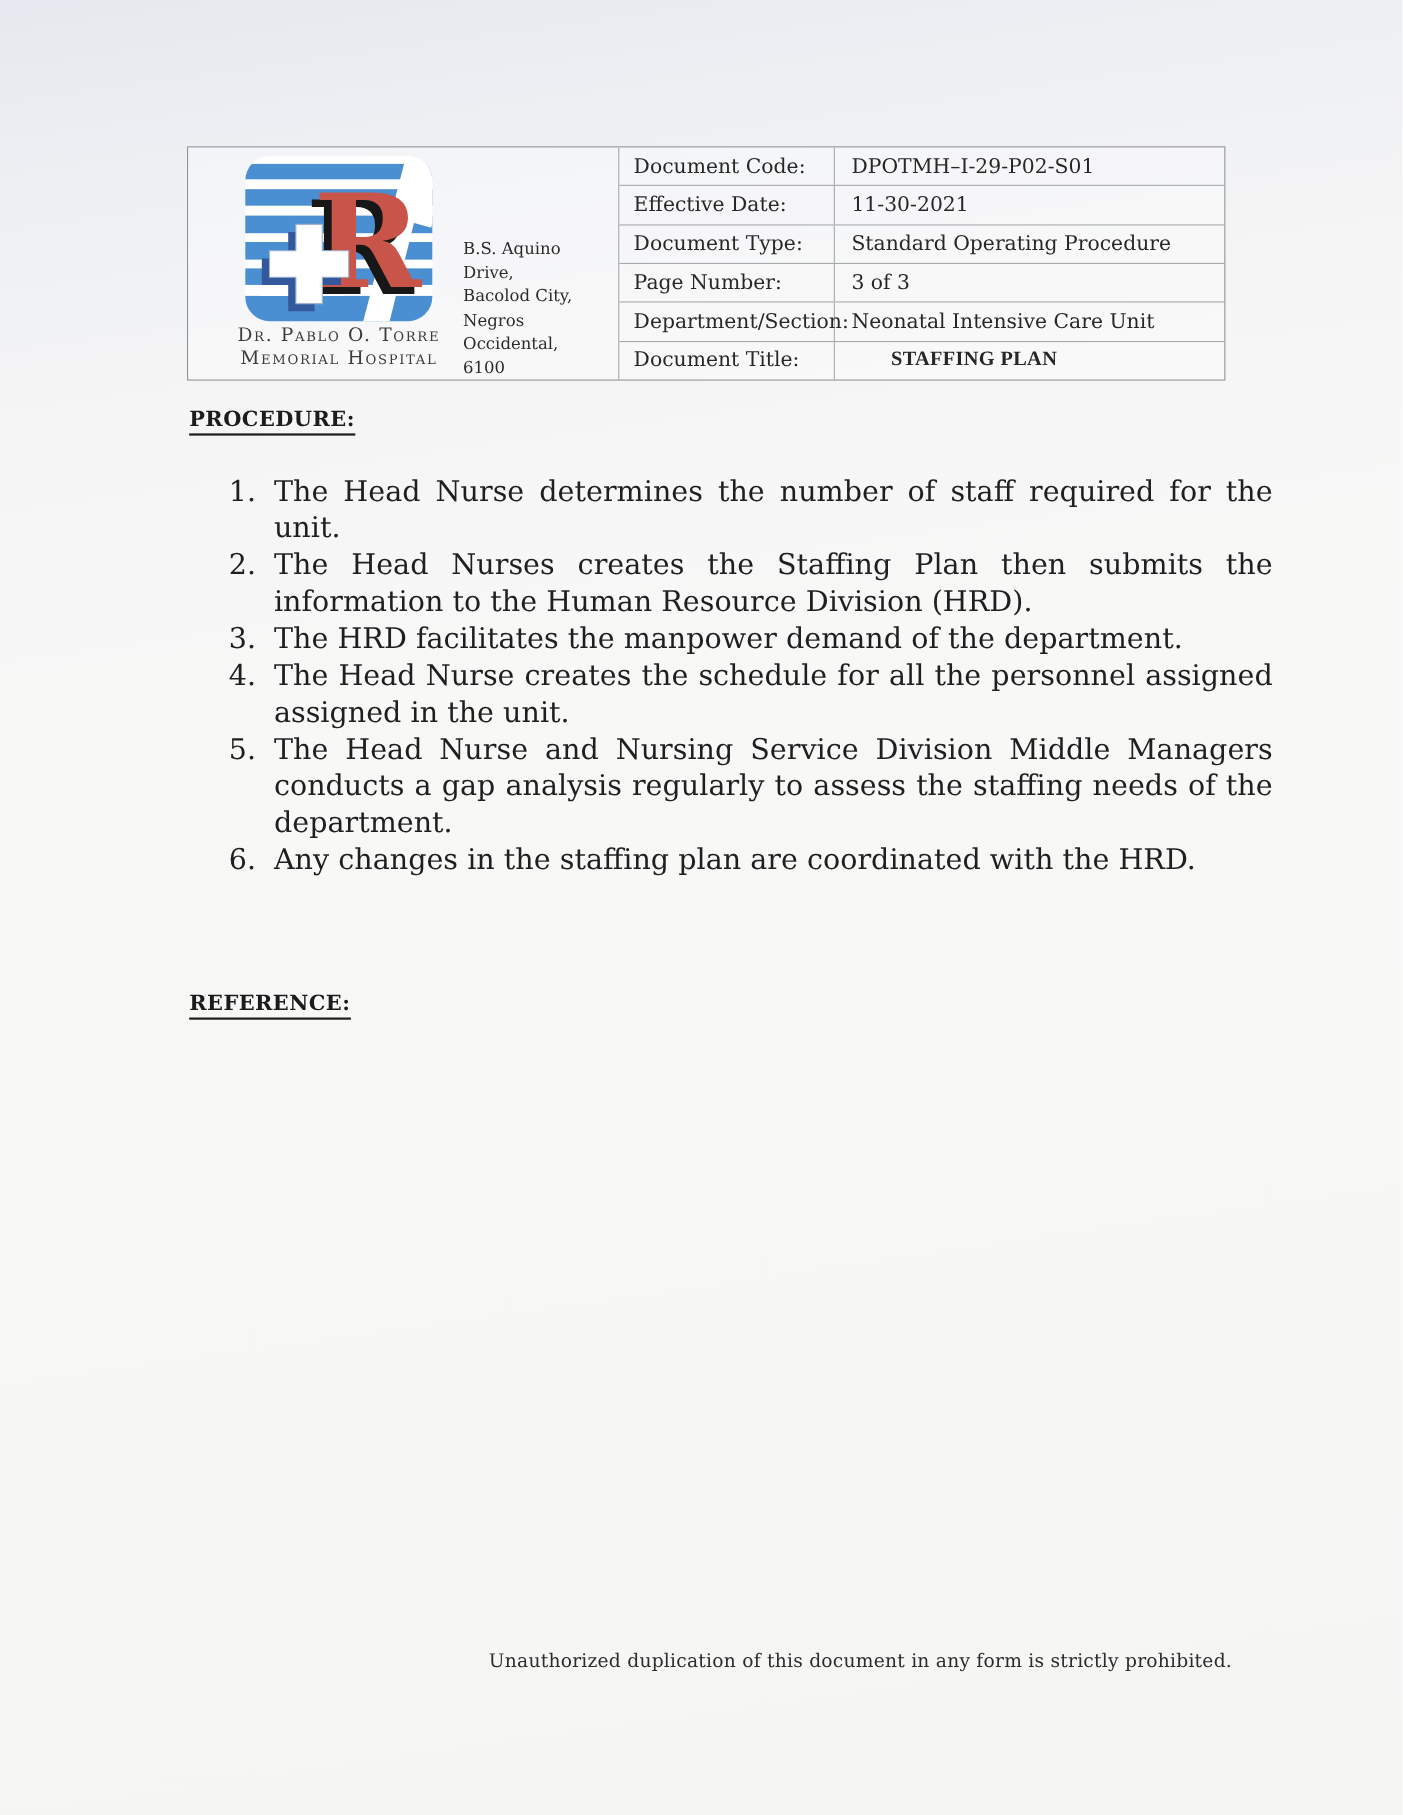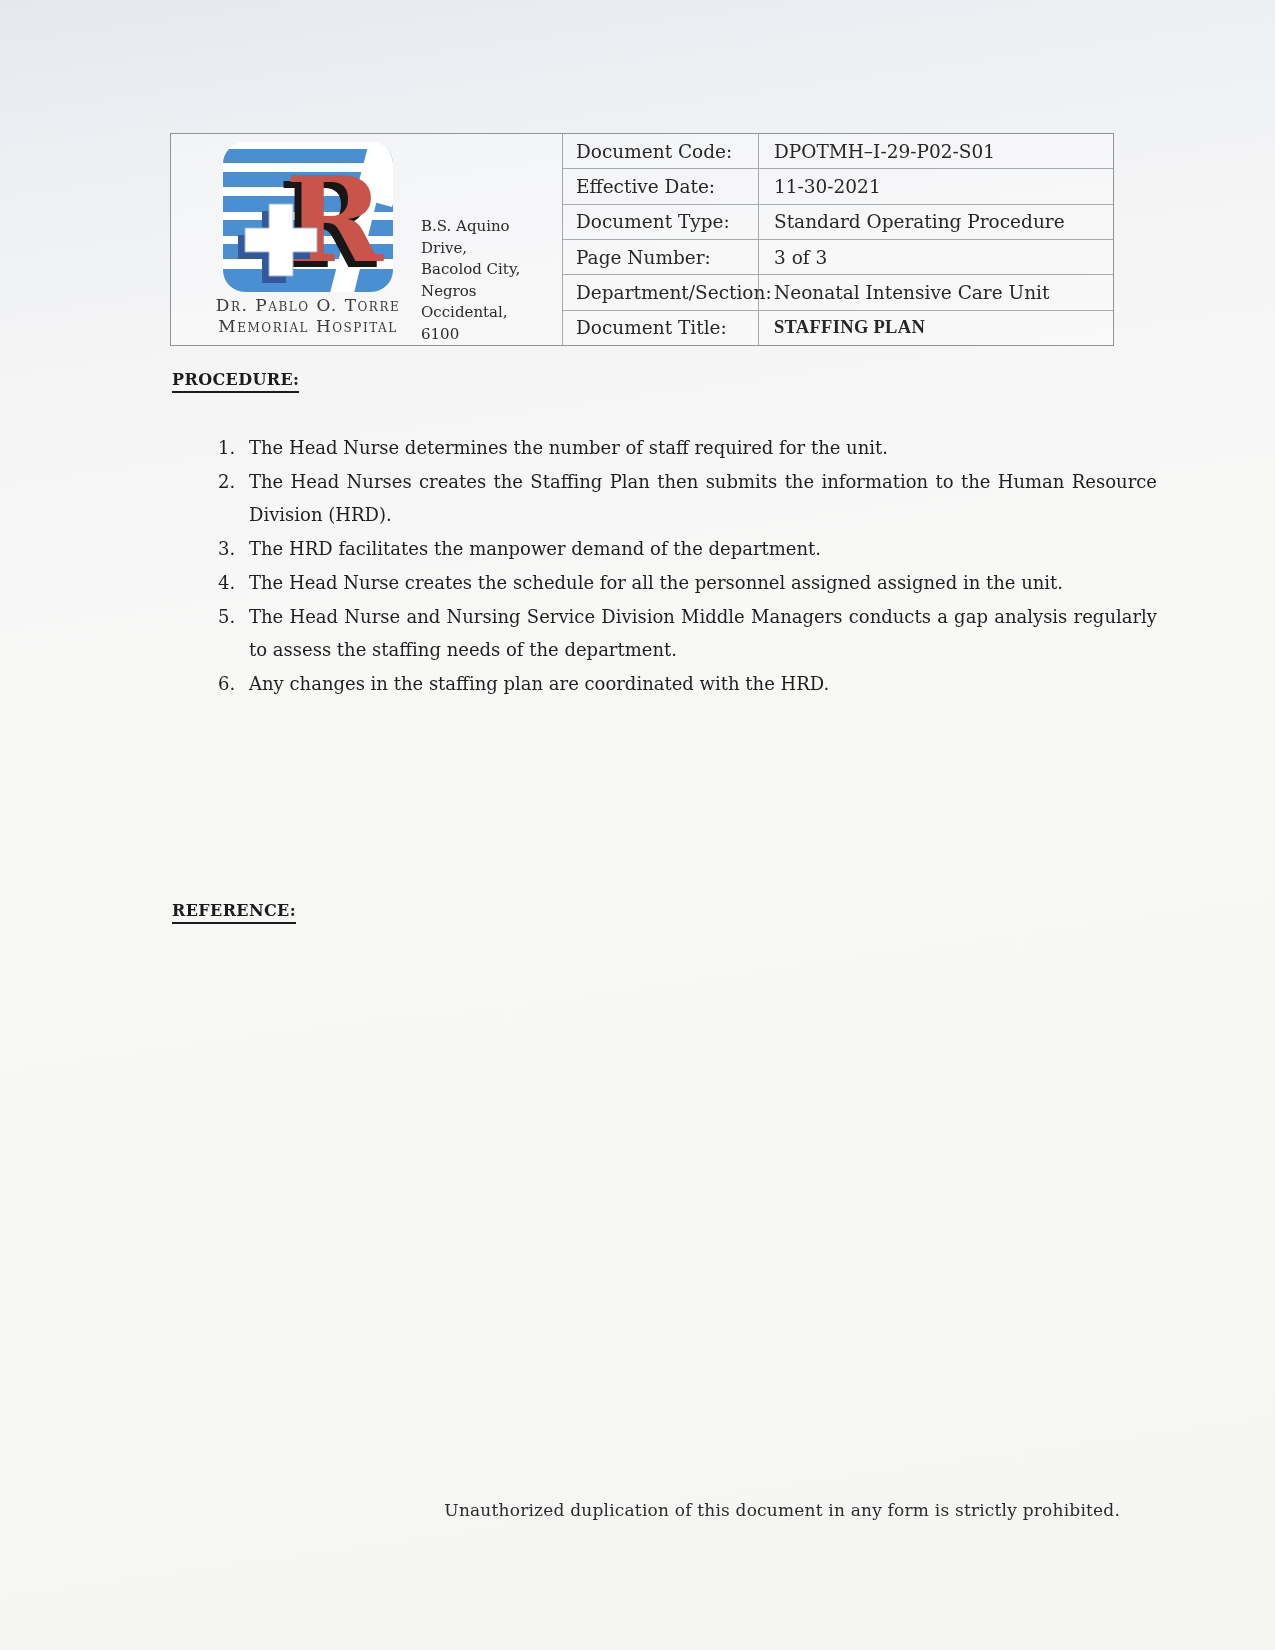--- a/index.html
+++ b/index.html
@@ -28,43 +28,43 @@
     font-size:17px;line-height:21px;color:#3c3c3c;white-space:nowrap;
   }
   .hosp-name span{display:block;}
   .address{
     flex:1;font-size:15px;line-height:21.5px;color:#2a2a2a;
     margin-top:82px;padding-right:10px;
   }
   .address span{display:block;}
   .kv{flex:1;display:flex;flex-direction:column;}
   .kv .row{flex:1;display:flex;border-bottom:1px solid #a6a9ae;}
-  .kv .row:last-child{border-bottom:none;}
+  .kv .row:last-child{border-bottom:none;gap:36px;}
   .kv .k{
     width:196px;box-sizing:border-box;border-right:1px solid #a6a9ae;
     padding-left:13px;display:flex;align-items:center;font-size:18.5px;color:#272727;
   }
   .kv .v{
     flex:1;padding-left:15px;display:flex;align-items:center;
     font-size:18.5px;color:#272727;
   }
   .kv .row.title-row .v{font-weight:bold;letter-spacing:0.3px;font-family:Liberation Serif, serif;}
 
   
   .sec-heading{
-    position:absolute;left:172px;font-weight:bold;font-size:16px;color:#1c1c1c;
+    position:absolute;left:172px;font-weight:bold;font-size:19px;color:#1c1c1c;
     letter-spacing:0.4px;
   }
   .sec-heading span{border-bottom:2.5px solid #1c1c1c;padding-bottom:2px;display:inline-block;}
   .h-procedure{top:370px;}
   .h-reference{top:866px;margin-top:35px;}
 
   ol.procedure{
     position:absolute;left:204px;top:431px;width:916px;margin:0;
-    padding-left:37px;font-size:18px;line-height:33px;color:#1f1f1f;
+    padding-left:37px;font-size:26px;line-height:33px;color:#1f1f1f;
   }
   ol.procedure li{padding-left:8px;text-align:justify;margin:0 0 1px 0;}
 
   .citation{
     position:absolute;left:172px;top:880px;width:948px;
     font-size:19.5px;line-height:34px;color:#1f1f1f;text-align:justify;
   }
   .citation .it{font-style:italic;}
   .citation a{color:#3a6bbd;text-decoration:underline;text-underline-offset:3px;}
 

